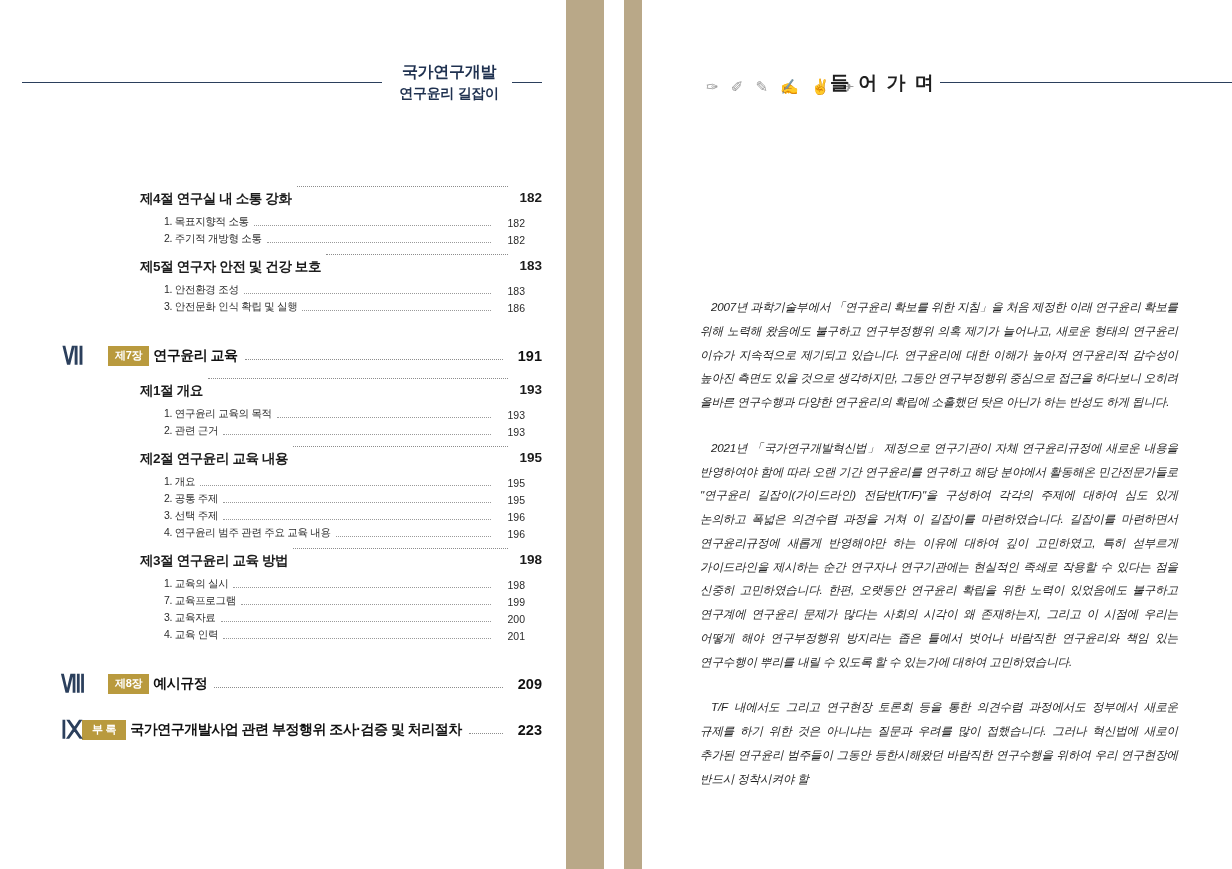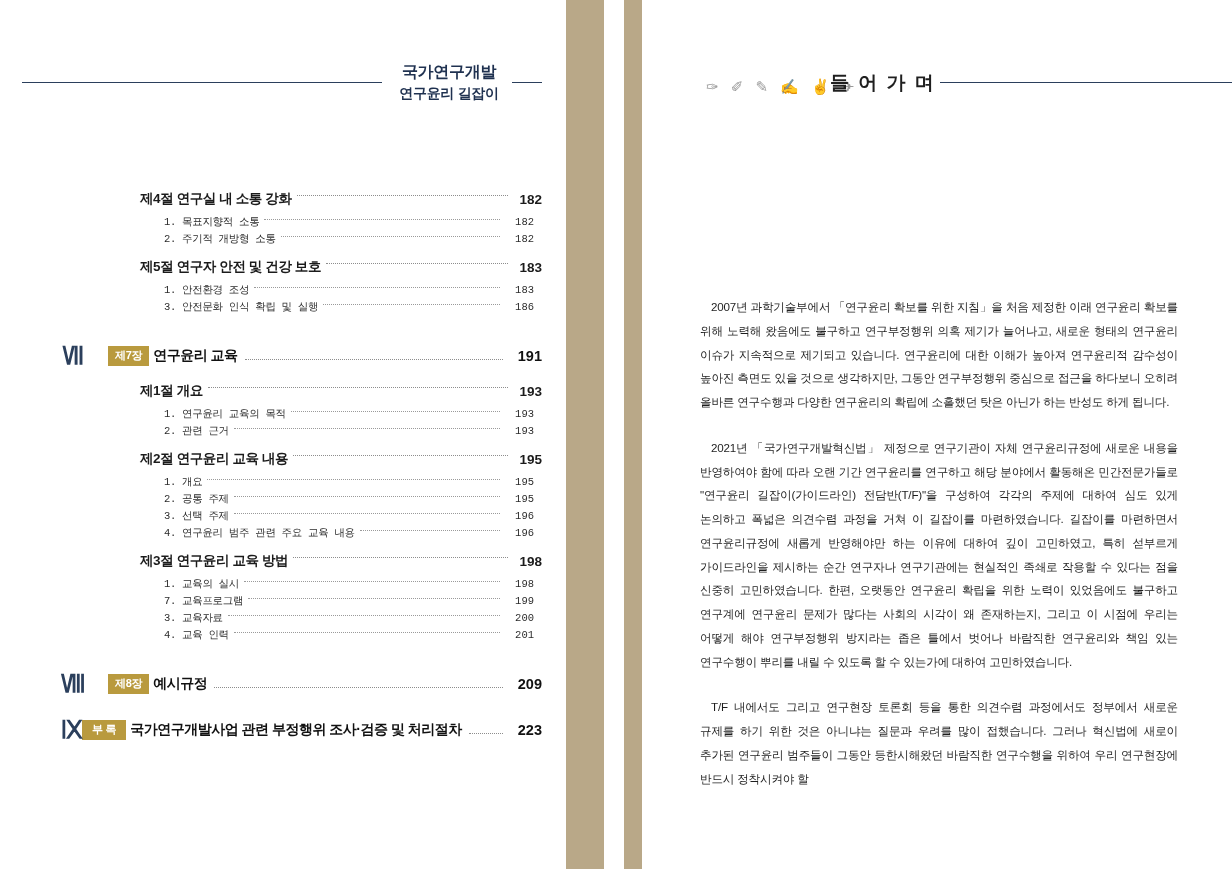--- a/index.html
+++ b/index.html
@@ -39,40 +39,40 @@
     color: #1f3150; font-weight: bold; font-size: 12.5px;
     letter-spacing: -0.3px;
   }
   .left-header .title-block .l1 { font-size: 16px; }
   .left-header .title-block .l2 { font-size: 14px; }
 
   .toc { position: absolute; left: 0; top: 190px; width: 566px; }
 
   
   .toc-sec {
-    position: relative; display: flex; align-items: center;
+    position: relative; display: flex; align-items: flex-start;
     margin: 0 0 7px 0; padding: 0 24px 0 140px;
   }
   .toc-sec .label {
     font-size: 13.5px; font-weight: bold; color: #1b1b1b;
     letter-spacing: -0.4px; white-space: nowrap;
   }
   .toc-sec .dots {
     flex: 1 1 auto; margin: 0 4px 0 5px;
     border-bottom: 1.5px dotted #8d8d8d; transform: translateY(-4px);
   }
   .toc-sec .pg {
     font-size: 13.5px; font-weight: bold; color: #1b1b1b;
     min-width: 30px; text-align: right;
   }
 
   
   .toc-sub {
-    position: relative; display: flex; align-items: center;
-    margin: 0 8px 3px 0; padding: 0 24px 0 164px; font-family: Liberation Mono, monospace;
+    position: relative; display: flex; align-items: flex-end;
+    margin: 0 17px 3px 0; padding: 0 24px 0 164px;
   }
   .toc-sub .label {
     font-size: 10.5px; color: #2b2b2b; letter-spacing: -0.3px; white-space: nowrap;
   }
   .toc-sub .dots {
     flex: 1 1 auto; margin: 0 4px 0 5px;
     border-bottom: 1px dotted #9a9a9a; transform: translateY(-3px);
   }
   .toc-sub .pg {
     font-size: 10.5px; color: #2b2b2b; min-width: 30px; text-align: right;
@@ -134,20 +134,21 @@
   .body-copy p {
     margin: 0 0 22px 0;
     font-size: 11.6px;
     line-height: 2.05;
     text-align: justify;
     text-justify: inter-ideograph;
     text-indent: 11px;
     color: #1e1e1e;
     letter-spacing: -0.2px;
     word-break: keep-all;
+    font-style: italic;
   }
   .body-copy p:last-child { margin-bottom: 0; }
 </style>
 </head>
 <body>
 
 <div class="spread">
 
   <div class="band band-a"></div>
   <div class="band band-b"></div>

